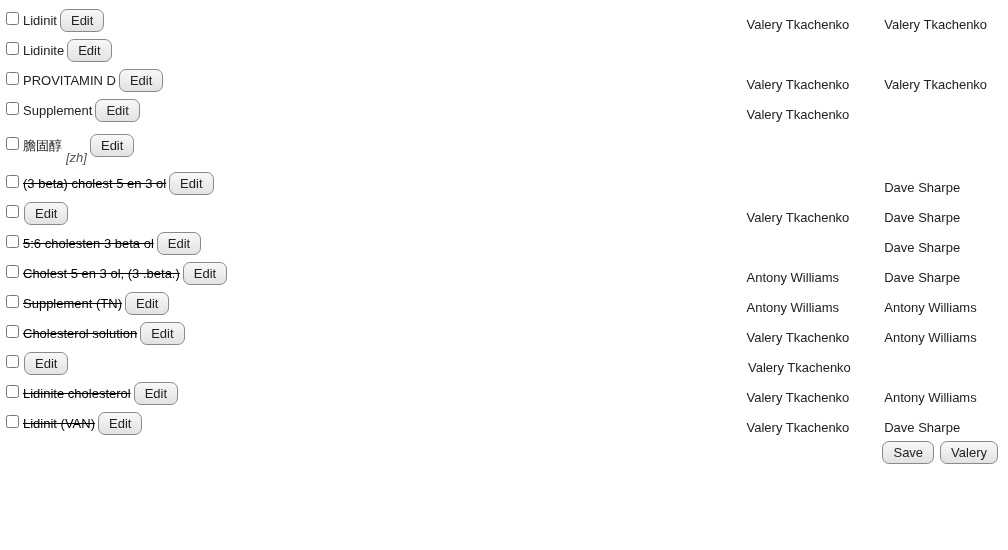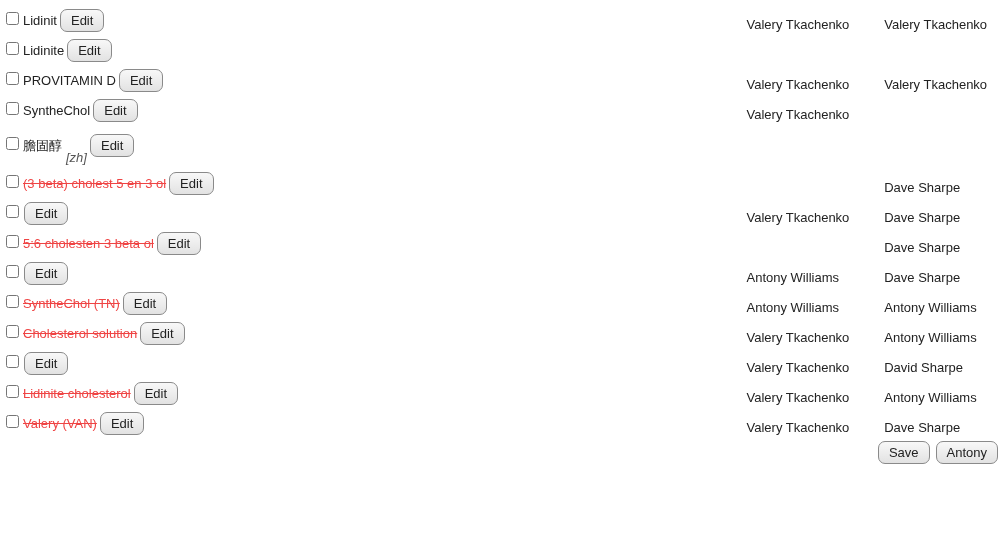--- a/index.html
+++ b/index.html
@@ -44,21 +44,21 @@
     padding-right: 2px;
   }
   .lang {
     font-style: italic;
     color: #555;
     padding: 0 2px 0 2px;
     margin-top: 24px;
   }
   .strike {
     text-decoration: line-through;
-    color: #ef4444;
+    color: #000000;
   }
   button.btn {
     font-family: Arial, Helvetica, sans-serif;
     font-size: 13px;
     padding: 3px 10px;
     border: 1px solid #8a8a8a;
     border-radius: 7px;
     background: linear-gradient(#f8f8f8, #e2e2e2);
     color: #222;
     cursor: pointer;
@@ -99,21 +99,21 @@
           <input type="checkbox" style="">
           <span class="name-text">PROVITAMIN D</span>
           <button class="btn">Edit</button>
         </div>
         <div class="cell-col1">Valery Tkachenko</div>
         <div class="cell-col2">Valery Tkachenko</div>
       </div>
       <div class="row">
         <div class="cell-left">
           <input type="checkbox" style="">
-          <span class="name-text">SyntheChol</span>
+          <span class="name-text">Supplement</span>
           <button class="btn">Edit</button>
         </div>
         <div class="cell-col1">Valery Tkachenko</div>
         <div class="cell-col2"></div>
       </div>
       <div class="row">
         <div class="cell-left">
           <input type="checkbox" style="">
           <span class="name-text">膽固醇</span>
           <span class="lang">[zh]</span>
@@ -143,67 +143,67 @@
           <input type="checkbox" style="">
           <span class="name-text strike">5:6 cholesten 3 beta ol</span>
           <button class="btn">Edit</button>
         </div>
         <div class="cell-col1"></div>
         <div class="cell-col2">Dave Sharpe</div>
       </div>
       <div class="row">
         <div class="cell-left">
           <input type="checkbox" style="">
+          <span class="name-text strike">Cholest 5 en 3 ol, (3 .beta.)</span>
           <button class="btn">Edit</button>
         </div>
         <div class="cell-col1">Antony Williams</div>
         <div class="cell-col2">Dave Sharpe</div>
       </div>
       <div class="row">
         <div class="cell-left">
           <input type="checkbox" style="">
-          <span class="name-text strike">SyntheChol (TN)</span>
+          <span class="name-text strike">Supplement (TN)</span>
           <button class="btn">Edit</button>
         </div>
         <div class="cell-col1">Antony Williams</div>
         <div class="cell-col2">Antony Williams</div>
       </div>
       <div class="row">
         <div class="cell-left">
           <input type="checkbox" style="">
           <span class="name-text strike">Cholesterol solution</span>
           <button class="btn">Edit</button>
         </div>
         <div class="cell-col1">Valery Tkachenko</div>
         <div class="cell-col2">Antony Williams</div>
       </div>
       <div class="row">
         <div class="cell-left">
           <input type="checkbox" style="">
           <button class="btn">Edit</button>
         </div>
         <div class="cell-col1">Valery Tkachenko</div>
-        <div class="cell-col2">David Sharpe</div>
       </div>
       <div class="row">
         <div class="cell-left">
           <input type="checkbox" style="">
           <span class="name-text strike">Lidinite cholesterol</span>
           <button class="btn">Edit</button>
         </div>
         <div class="cell-col1">Valery Tkachenko</div>
         <div class="cell-col2">Antony Williams</div>
       </div>
       <div class="row">
         <div class="cell-left">
           <input type="checkbox" style="">
-          <span class="name-text strike">Valery (VAN)</span>
+          <span class="name-text strike">Lidinit (VAN)</span>
           <button class="btn">Edit</button>
         </div>
         <div class="cell-col1">Valery Tkachenko</div>
         <div class="cell-col2">Dave Sharpe</div>
       </div>
     </div>
   <div class="footer">
     <button class="btn">Save</button>
-    <button class="btn">Antony</button>
+    <button class="btn">Valery</button>
   </div>
 </div>
 
 </body></html>

